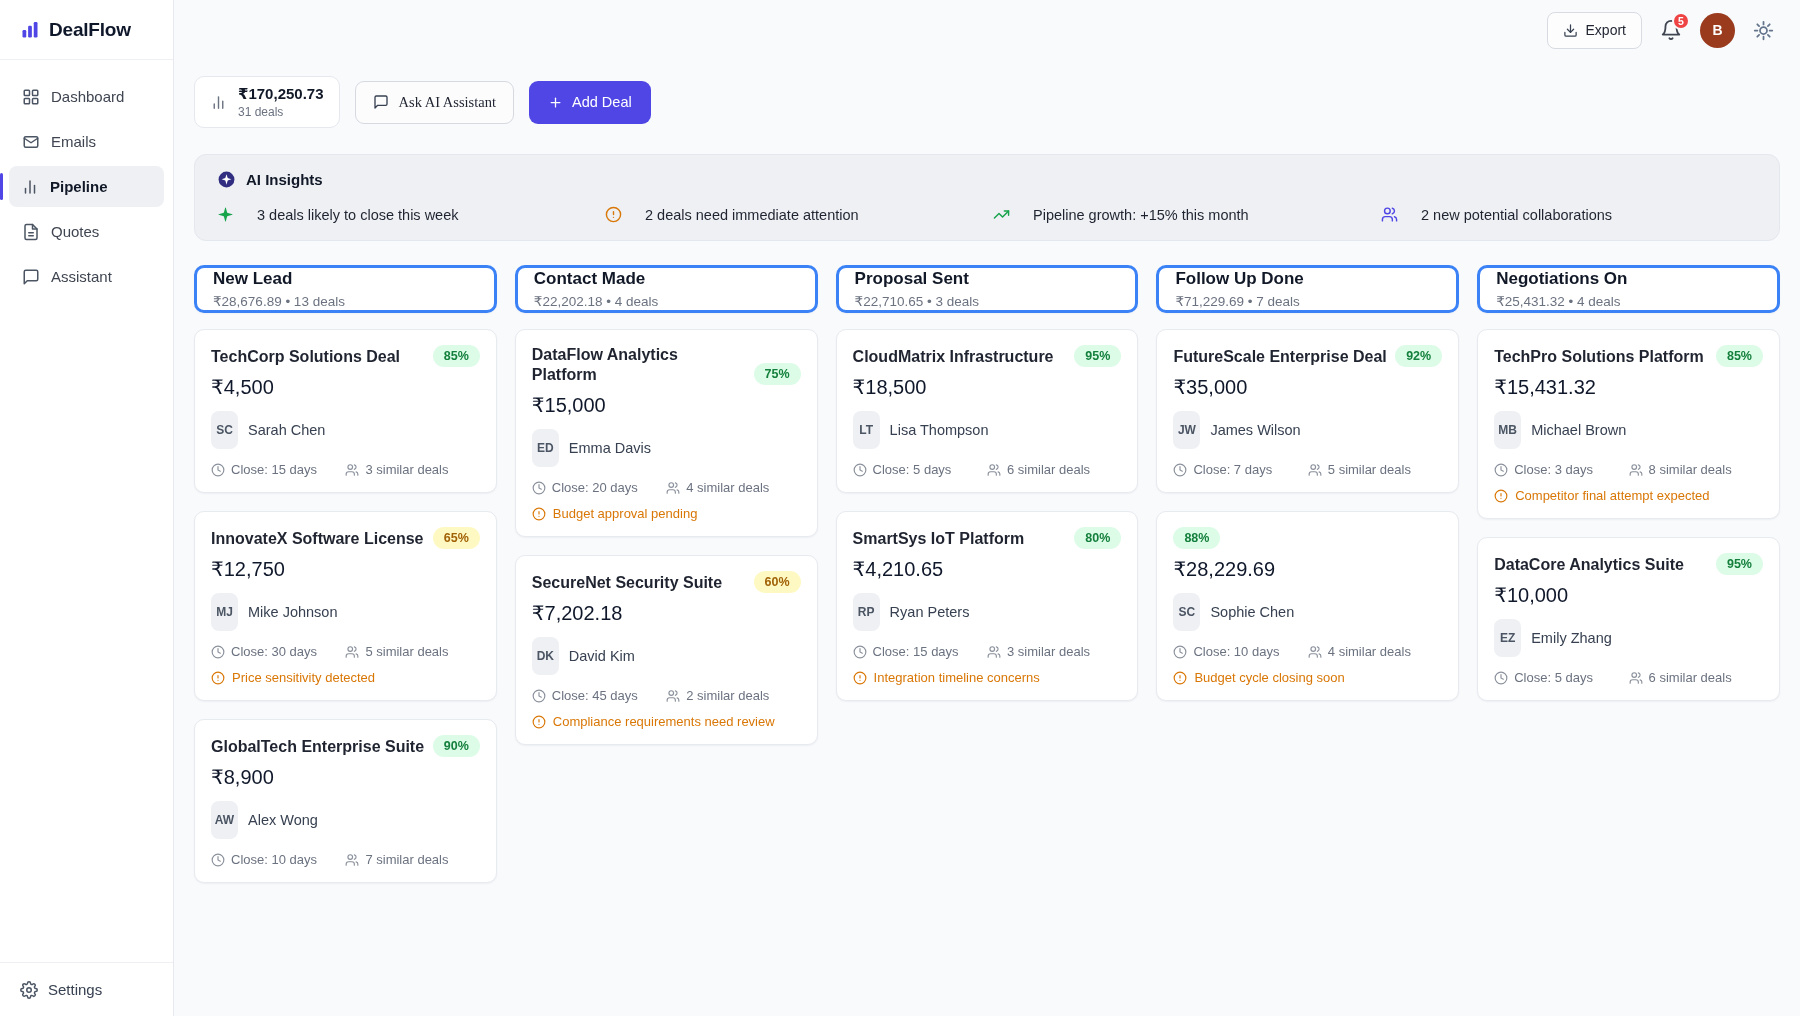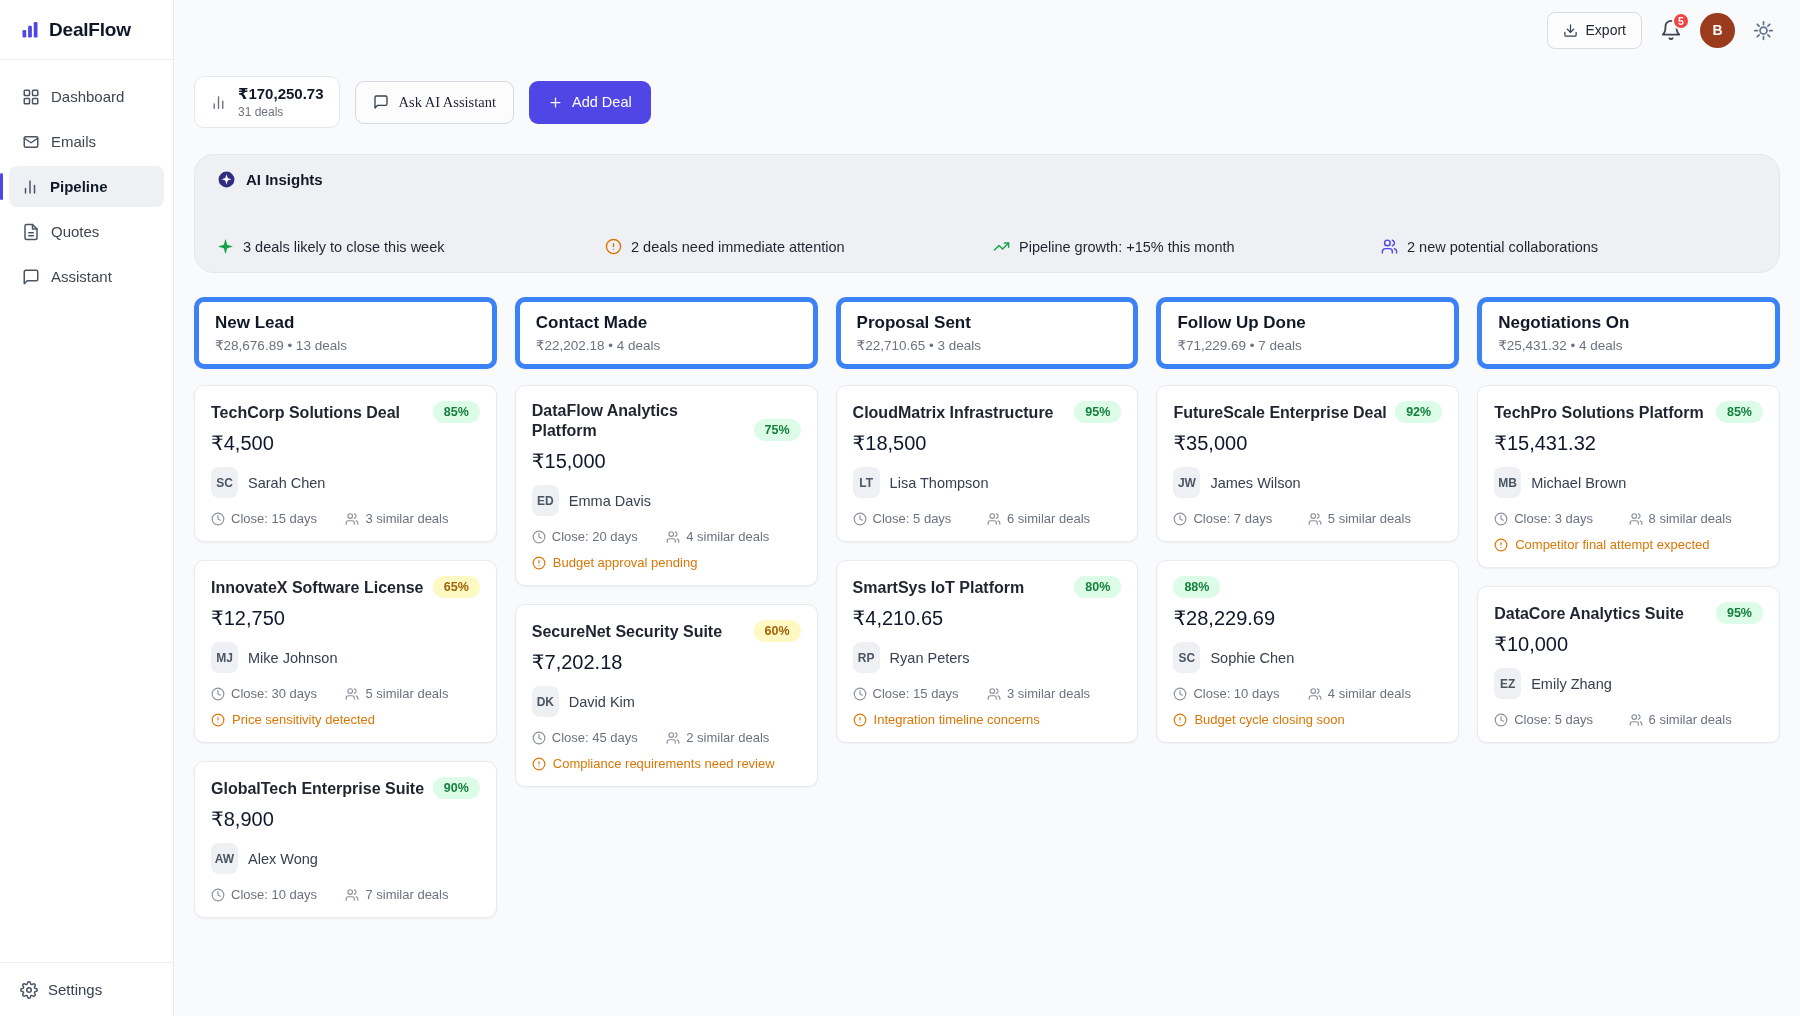--- a/index.html
+++ b/index.html
@@ -88,57 +88,57 @@
   .btn-ask .icon { width: 16px; height: 16px; color: #374151; }
   .btn-add {
     display: flex; align-items: center; gap: 9px; height: 43px; padding: 0 19px;
     background: #4f46e5; border: none; border-radius: 9px;
     font-size: 14.5px; font-weight: 500; color: #ffffff; cursor: pointer; font-family: inherit;
   }
   .btn-add .icon { width: 15px; height: 15px; color: #fff; }
 
   
   .insights {
-    background: #eef0f4; border: 1px solid #e4e7ed; border-radius: 20px;
+    background: #eef0f4; border: 1px solid #e4e7ed; border-radius: 12px;
     padding: 15px 22px 17px; margin-bottom: 24px;
   }
   .insights-head { display: flex; align-items: center; gap: 10px; margin-bottom: 17px; }
   .insights-head .icon { width: 19px; height: 19px; }
   .insights-title { font-size: 15px; font-weight: 600; color: #111827; }
   .insights-row { display: grid; grid-template-columns: repeat(4, 1fr); gap: 12px; }
-  .insight-item { display: flex; align-items: center; gap: 9px; font-size: 14.5px; color: #1f2430; margin-top: 32px; }
+  .insight-item { display: flex; align-items: center; gap: 23px; font-size: 14.5px; color: #1f2430; }
   .insight-item .icon { width: 17px; height: 17px; flex: none; }
   .ic-green { color: #16a34a; }
   .ic-amber { color: #d97706; }
   .ic-indigo { color: #4f46e5; }
 
   
   .board { display: grid; grid-template-columns: repeat(5, 1fr); gap: 18px; align-items: start; }
   .col-header {
-    background: #fff; border: 5px solid #3b82f6; border-radius: 10px;
-    padding: 11px 16px; margin-bottom: 16px; box-shadow: 0 1px 2px rgba(16,24,40,.04);
+    background: #fff; border: 3px solid #3b82f6; border-radius: 10px;
+    padding: 1px 16px; margin-bottom: 16px; box-shadow: 0 1px 2px rgba(16,24,40,.04);
   }
   .col-title { font-size: 17px; font-weight: 700; color: #111827; }
   .col-summary { font-size: 13.5px; color: #6b7280; margin-top: 4px; }
   .col-cards { display: flex; flex-direction: column; gap: 18px; }
   .card {
     background: #fff; border: 1px solid #e7eaef; border-radius: 10px;
     padding: 15px 16px; box-shadow: 0 1px 2px rgba(16,24,40,.05); cursor: pointer;
   }
   .card-head { display: flex; justify-content: space-between; align-items: flex-end; gap: 8px; }
   .card-title { font-size: 16px; font-weight: 600; color: #1f2430; line-height: 1.25; }
   .badge {
     font-size: 12.5px; font-weight: 600; padding: 4px 11px; border-radius: 999px; flex: none;
   }
   .badge.green { background: #dcfce7; color: #15803d; }
   .badge.amber { background: #fef9c3; color: #a16207; }
   .card-amount { margin-top: 8px; font-size: 20px; color: #0f172a; }
   .card-owner { margin-top: 12px; display: flex; align-items: center; gap: 10px; font-size: 14.5px; color: #374151; }
   .owner-avatar {
-    width: 27px; height: 31px; border-radius: 8px; background: #eef0f4;
+    width: 27px; height: 38px; border-radius: 8px; background: #eef0f4;
     color: #4b5563; font-size: 12px; font-weight: 700;
     display: flex; align-items: center; justify-content: center; flex: none; text-align: center;
   }
   .card-meta { margin-top: 13px; display: flex; font-size: 13px; color: #6b7280; }
   .card-meta .meta { display: flex; align-items: center; gap: 6px; flex: 1; min-width: 0; }
   .card-meta .icon { width: 14px; height: 14px; color: #8b919c; flex: none; }
   .card-warning { margin-top: 11px; display: flex; align-items: center; gap: 7px; font-size: 13px; color: #d97706; }
   .card-warning .icon { width: 14px; height: 14px; flex: none; }
 
   .icon svg { width: 100%; height: 100%; display: block; }

